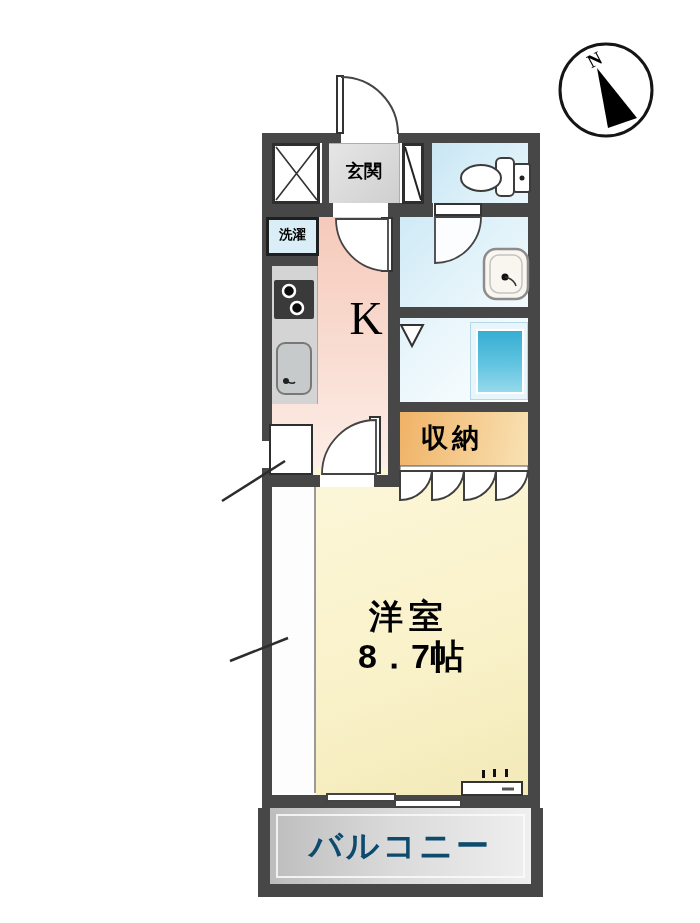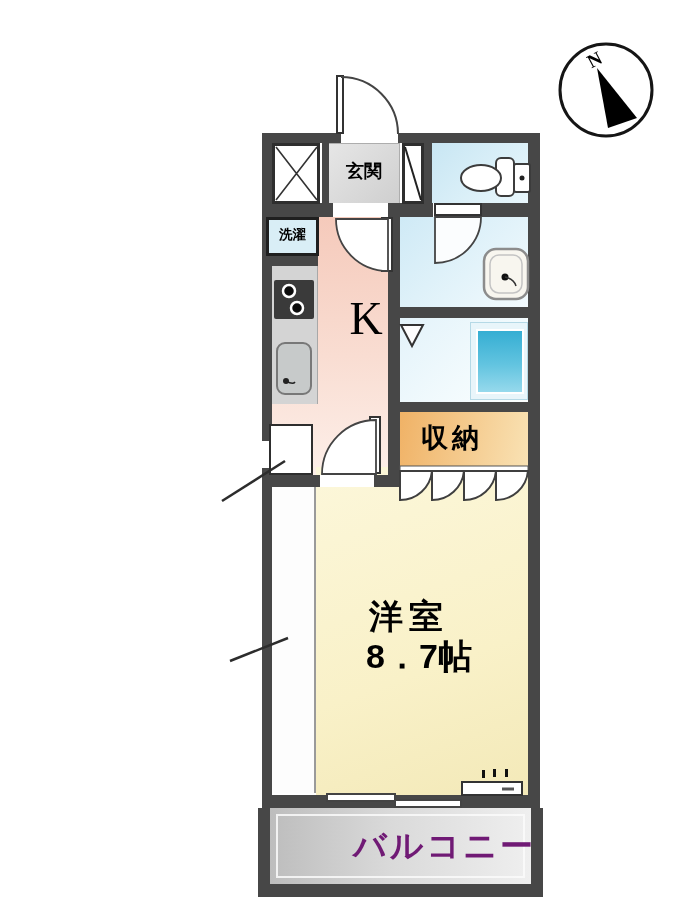--- a/index.html
+++ b/index.html
@@ -156,19 +156,19 @@
 
   <div class="abs lbl" style="left:328px;top:162px;width:72px;font-size:18px;">玄関</div>
 
   <div class="abs lbl" style="left:266px;top:228px;width:53px;font-size:13.5px;">洗濯</div>
 
   <div class="abs lbl" style="left:340px;top:294px;width:52px;font-size:46px;font-weight:normal;font-family:'Liberation Serif','DejaVu Serif',serif;">K</div>
 
   <div class="abs lbl" style="left:400px;top:424px;width:104px;font-size:27px;letter-spacing:4px;text-align:center;">収納</div>
 
   <div class="abs lbl" style="left:316px;top:598px;width:186px;font-size:34px;letter-spacing:6px;">洋室</div>
-  <div class="abs lbl" style="left:316px;top:638px;width:190px;font-size:34px;margin-left:8px;">8．7帖</div>
+  <div class="abs lbl" style="left:316px;top:638px;width:190px;font-size:34px;">8．7帖</div>
 
-  <div class="abs lbl" style="left:270px;top:828px;width:261px;font-size:33px;letter-spacing:3px;color:#701a75;margin-left:44px;">バルコニー</div>
+  <div class="abs lbl" style="left:270px;top:828px;width:261px;font-size:33px;letter-spacing:3px;color:#0c4a6e;">バルコニー</div>
 
 
 
 </div>
 
 </body></html>

